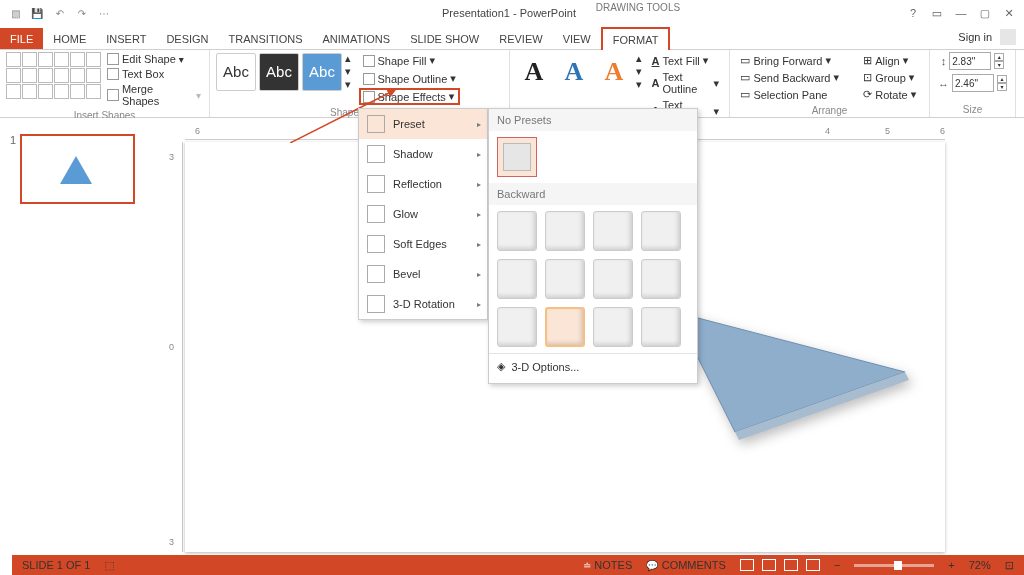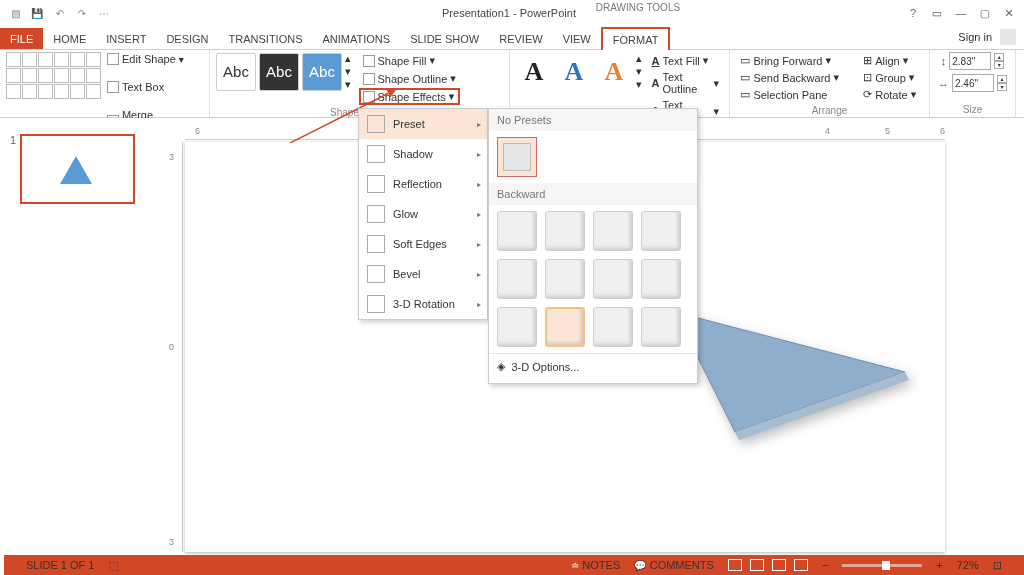--- a/index.html
+++ b/index.html
@@ -69,21 +69,21 @@
 .emitem .sq{width:18px;height:18px;border:1px solid #aaa;}
 .emitem .chev{position:absolute;right:6px;color:#777;font-size:8px;}
 .presetPop{position:absolute;left:488px;top:108px;width:210px;background:#fff;border:1px solid #ccc;box-shadow:2px 2px 5px rgba(0,0,0,.2);z-index:5;padding-bottom:4px;}
 .presetPop .hdr{padding:5px 8px;color:#777;background:#f5f5f5;}
 .presetPop .nopreset{width:40px;height:40px;margin:6px 8px;border:1px solid #c66;background:#fbe5d6;display:flex;align-items:center;justify-content:center;}
 .presetPop .nopreset .inner{width:28px;height:28px;background:#e6e6e6;border:1px solid #bbb;}
 .pgGrid{display:flex;flex-wrap:wrap;gap:8px;padding:6px 8px;}
 .pgGrid .ps{width:40px;height:40px;background:#f0f0f0;border:1px solid #ccc;border-radius:3px;box-shadow:inset -2px -2px 4px rgba(0,0,0,.15);}
 .pgGrid .ps.sel{border:2px solid #f7c083;background:#fbe5d6;}
 .presetPop .opt{display:flex;align-items:center;gap:6px;padding:6px 8px;border-top:1px solid #e4e4e4;}
-.statusbar{position:absolute;left:4px;right:0;bottom:0;height:20px;background:#d24726;display:flex;align-items:center;color:#fff;padding:0 22px;gap:14px;}
+.statusbar{position:absolute;left:12px;right:0;bottom:0;height:20px;background:#d24726;display:flex;align-items:center;color:#fff;padding:0 10px;gap:14px;}
 .statusbar .sp{flex:1;}
 .statusbar .btn{display:flex;align-items:center;gap:3px;font-size:10px;color:#fff;}
 .zoomslider{width:80px;height:3px;background:rgba(255,255,255,.5);position:relative;}
 .zoomslider .knob{position:absolute;left:40px;top:-3px;width:8px;height:9px;background:#fff;}
 .viewIcons{display:flex;gap:8px;}
 .viewIcons span{width:14px;height:12px;border:1px solid #fff;}
 .watermark{position:absolute;inset:0;z-index:-1;pointer-events:none;}
 .wm{position:absolute;width:60px;height:60px;opacity:.08;border-left:16px solid #5b9bd5;border-bottom:16px solid #5b9bd5;transform:rotate(-20deg);}
 </style>
 </head>
@@ -154,21 +154,21 @@
           </div>
         <div class="row">
             <span></span>
             <span></span>
             <span></span>
             <span></span>
             <span></span>
             <span></span>
           </div>
       </div>
-      <div style="display:flex;flex-direction:column;gap:14px">
+      <div style="display:flex;flex-direction:column;gap:1px">
         <div class="insBtn"><span class="ic"></span><span>Edit Shape</span> ▾</div>
         <div class="insBtn">
             <span class="ic"></span>
             <span>Text Box</span>
           </div>
         <div class="insBtn" style="color:#bbb"><span class="ic"></span><span>Merge Shapes</span> ▾</div>
       </div>
     </div>
     <div class="group-label">Insert Shapes</div>
   </div>

